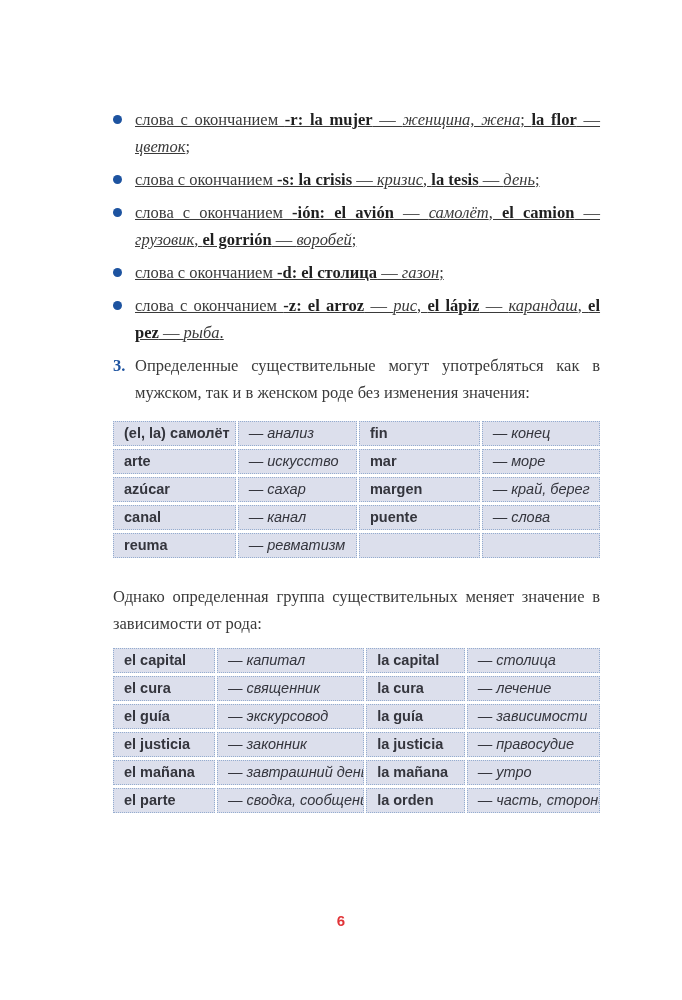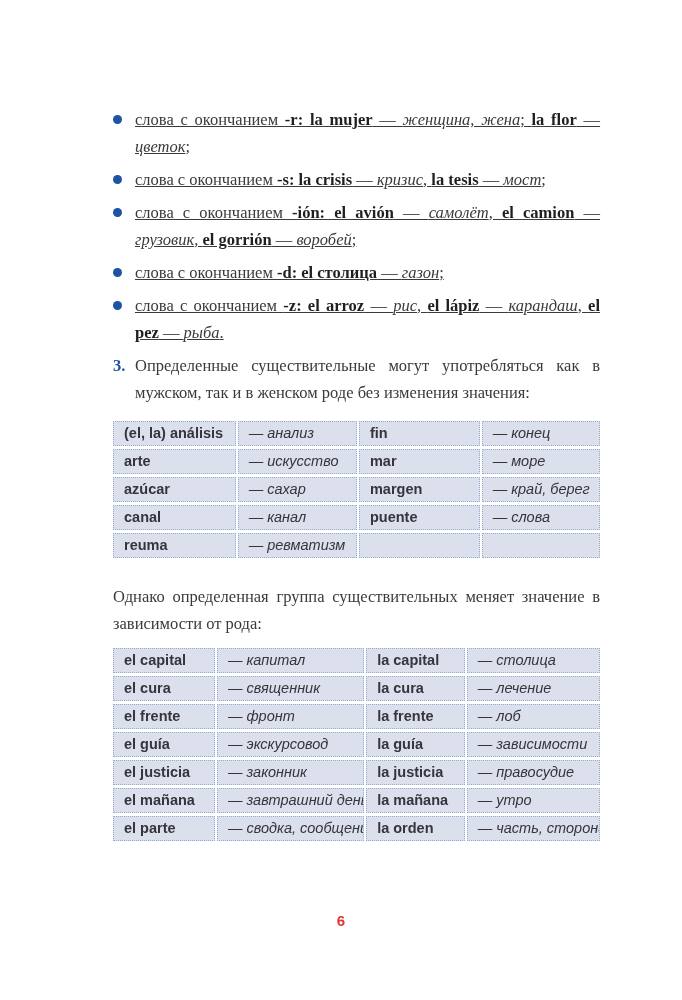--- a/index.html
+++ b/index.html
@@ -66,41 +66,41 @@
   }
 </style>
 </head>
 <body>
 
 <div class="page">
   <div class="content">
 
     <ul class="bullets" id="bullets">
         <li><span class="dot"></span><span class="seg-n">слова с окончанием </span><span class="seg-b">-r: la mujer</span><span class="seg-n"> — </span><span class="seg-i">женщина, жена</span><span class="seg-n">; </span><span class="seg-b">la flor</span><span class="seg-n"> — </span><span class="seg-i">цветок</span><span class="seg-n">;</span></li>
-        <li><span class="dot"></span><span class="seg-n">слова с окончанием </span><span class="seg-b">-s: la crisis</span><span class="seg-n"> — </span><span class="seg-i">кризис</span><span class="seg-n">, </span><span class="seg-b">la tesis</span><span class="seg-n"> — </span><span class="seg-i">мост</span><span class="seg-n">;</span></li>
+        <li><span class="dot"></span><span class="seg-n">слова с окончанием </span><span class="seg-b">-s: la crisis</span><span class="seg-n"> — </span><span class="seg-i">кризис</span><span class="seg-n">, </span><span class="seg-b">la tesis</span><span class="seg-n"> — </span><span class="seg-i">день</span><span class="seg-n">;</span></li>
         <li><span class="dot"></span><span class="seg-n">слова с окончанием </span><span class="seg-b">-ión: el avión</span><span class="seg-n"> — </span><span class="seg-i">самолёт</span><span class="seg-n">, </span><span class="seg-b">el camion</span><span class="seg-n"> — </span><span class="seg-i">грузовик</span><span class="seg-n">, </span><span class="seg-b">el gorrión</span><span class="seg-n"> — </span><span class="seg-i">воробей</span><span class="seg-n">;</span></li>
         <li><span class="dot"></span><span class="seg-n">слова с окончанием </span><span class="seg-b">-d: el столица</span><span class="seg-n"> — </span><span class="seg-i">газон</span><span class="seg-n">;</span></li>
         <li><span class="dot"></span><span class="seg-n">слова с окончанием </span><span class="seg-b">-z: el arroz</span><span class="seg-n"> — </span><span class="seg-i">рис</span><span class="seg-n">, </span><span class="seg-b">el lápiz</span><span class="seg-n"> — </span><span class="seg-i">карандаш</span><span class="seg-n">, </span><span class="seg-b">el pez</span><span class="seg-n"> — </span><span class="seg-i">рыба</span><span class="seg-n">.</span></li>
       </ul>
 
     <div class="numbered">
       <span class="num">3.</span>
       <div class="ntext">Определенные существительные могут употребляться как в мужском, так и в женском роде без изменения значения:</div>
     </div>
 
     <table class="vtable t1" id="table1">
       <colgroup>
           <col class="c1">
           <col class="c2">
           <col class="c3">
           <col class="c4">
         </colgroup>
       <tbody>
           <tr>
-            <td class="es">(el, la) análisis</td>
+            <td class="es">(el, la) самолёт</td>
             <td class="ru">— анализ</td>
             <td class="es">fin</td>
             <td class="ru">— конец</td>
           </tr>
           <tr>
             <td class="es">arte</td>
             <td class="ru">— искусство</td>
             <td class="es">mar</td>
             <td class="ru">— море</td>
           </tr>
@@ -141,26 +141,20 @@
             <td class="es">la capital</td>
             <td class="ru">— столица</td>
           </tr>
           <tr>
             <td class="es">el cura</td>
             <td class="ru">— священник</td>
             <td class="es">la cura</td>
             <td class="ru">— лечение</td>
           </tr>
           <tr>
-            <td class="es">el frente</td>
-            <td class="ru">— фронт</td>
-            <td class="es">la frente</td>
-            <td class="ru">— лоб</td>
-          </tr>
-          <tr>
             <td class="es">el guía</td>
             <td class="ru">— экскурсовод</td>
             <td class="es">la guía</td>
             <td class="ru">— зависимости</td>
           </tr>
           <tr>
             <td class="es">el justicia</td>
             <td class="ru">— законник</td>
             <td class="es">la justicia</td>
             <td class="ru">— правосудие</td>

